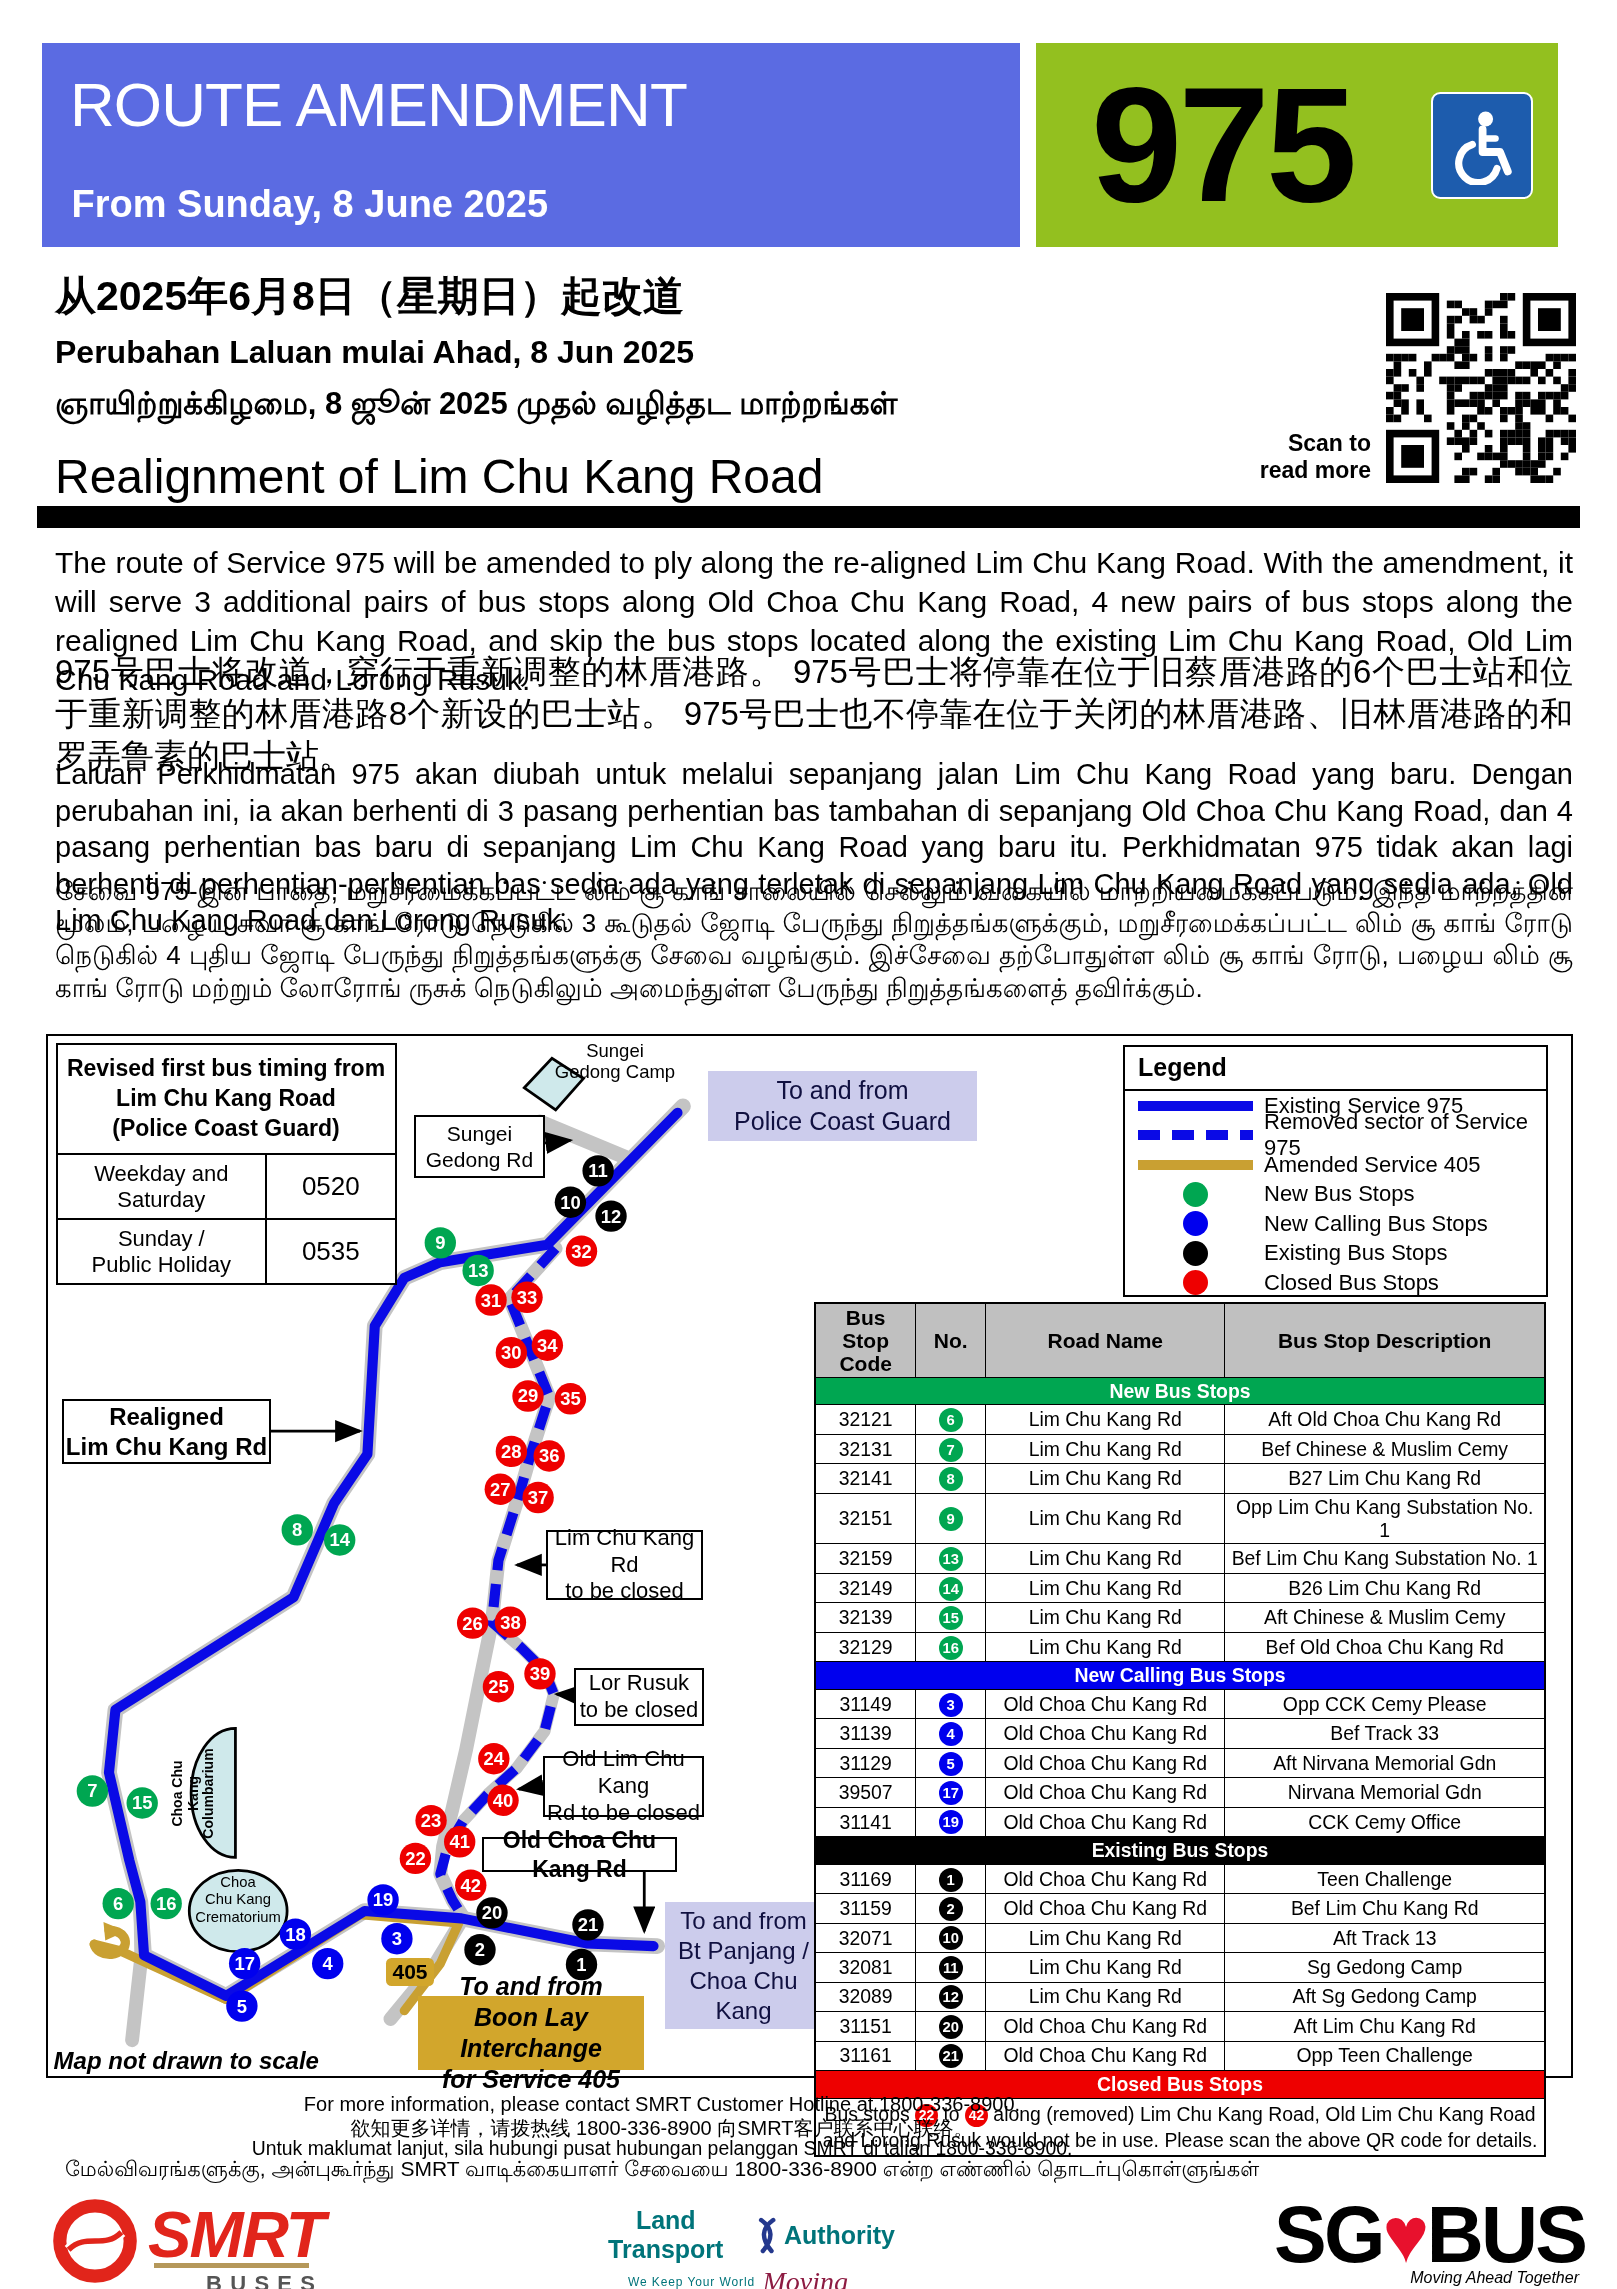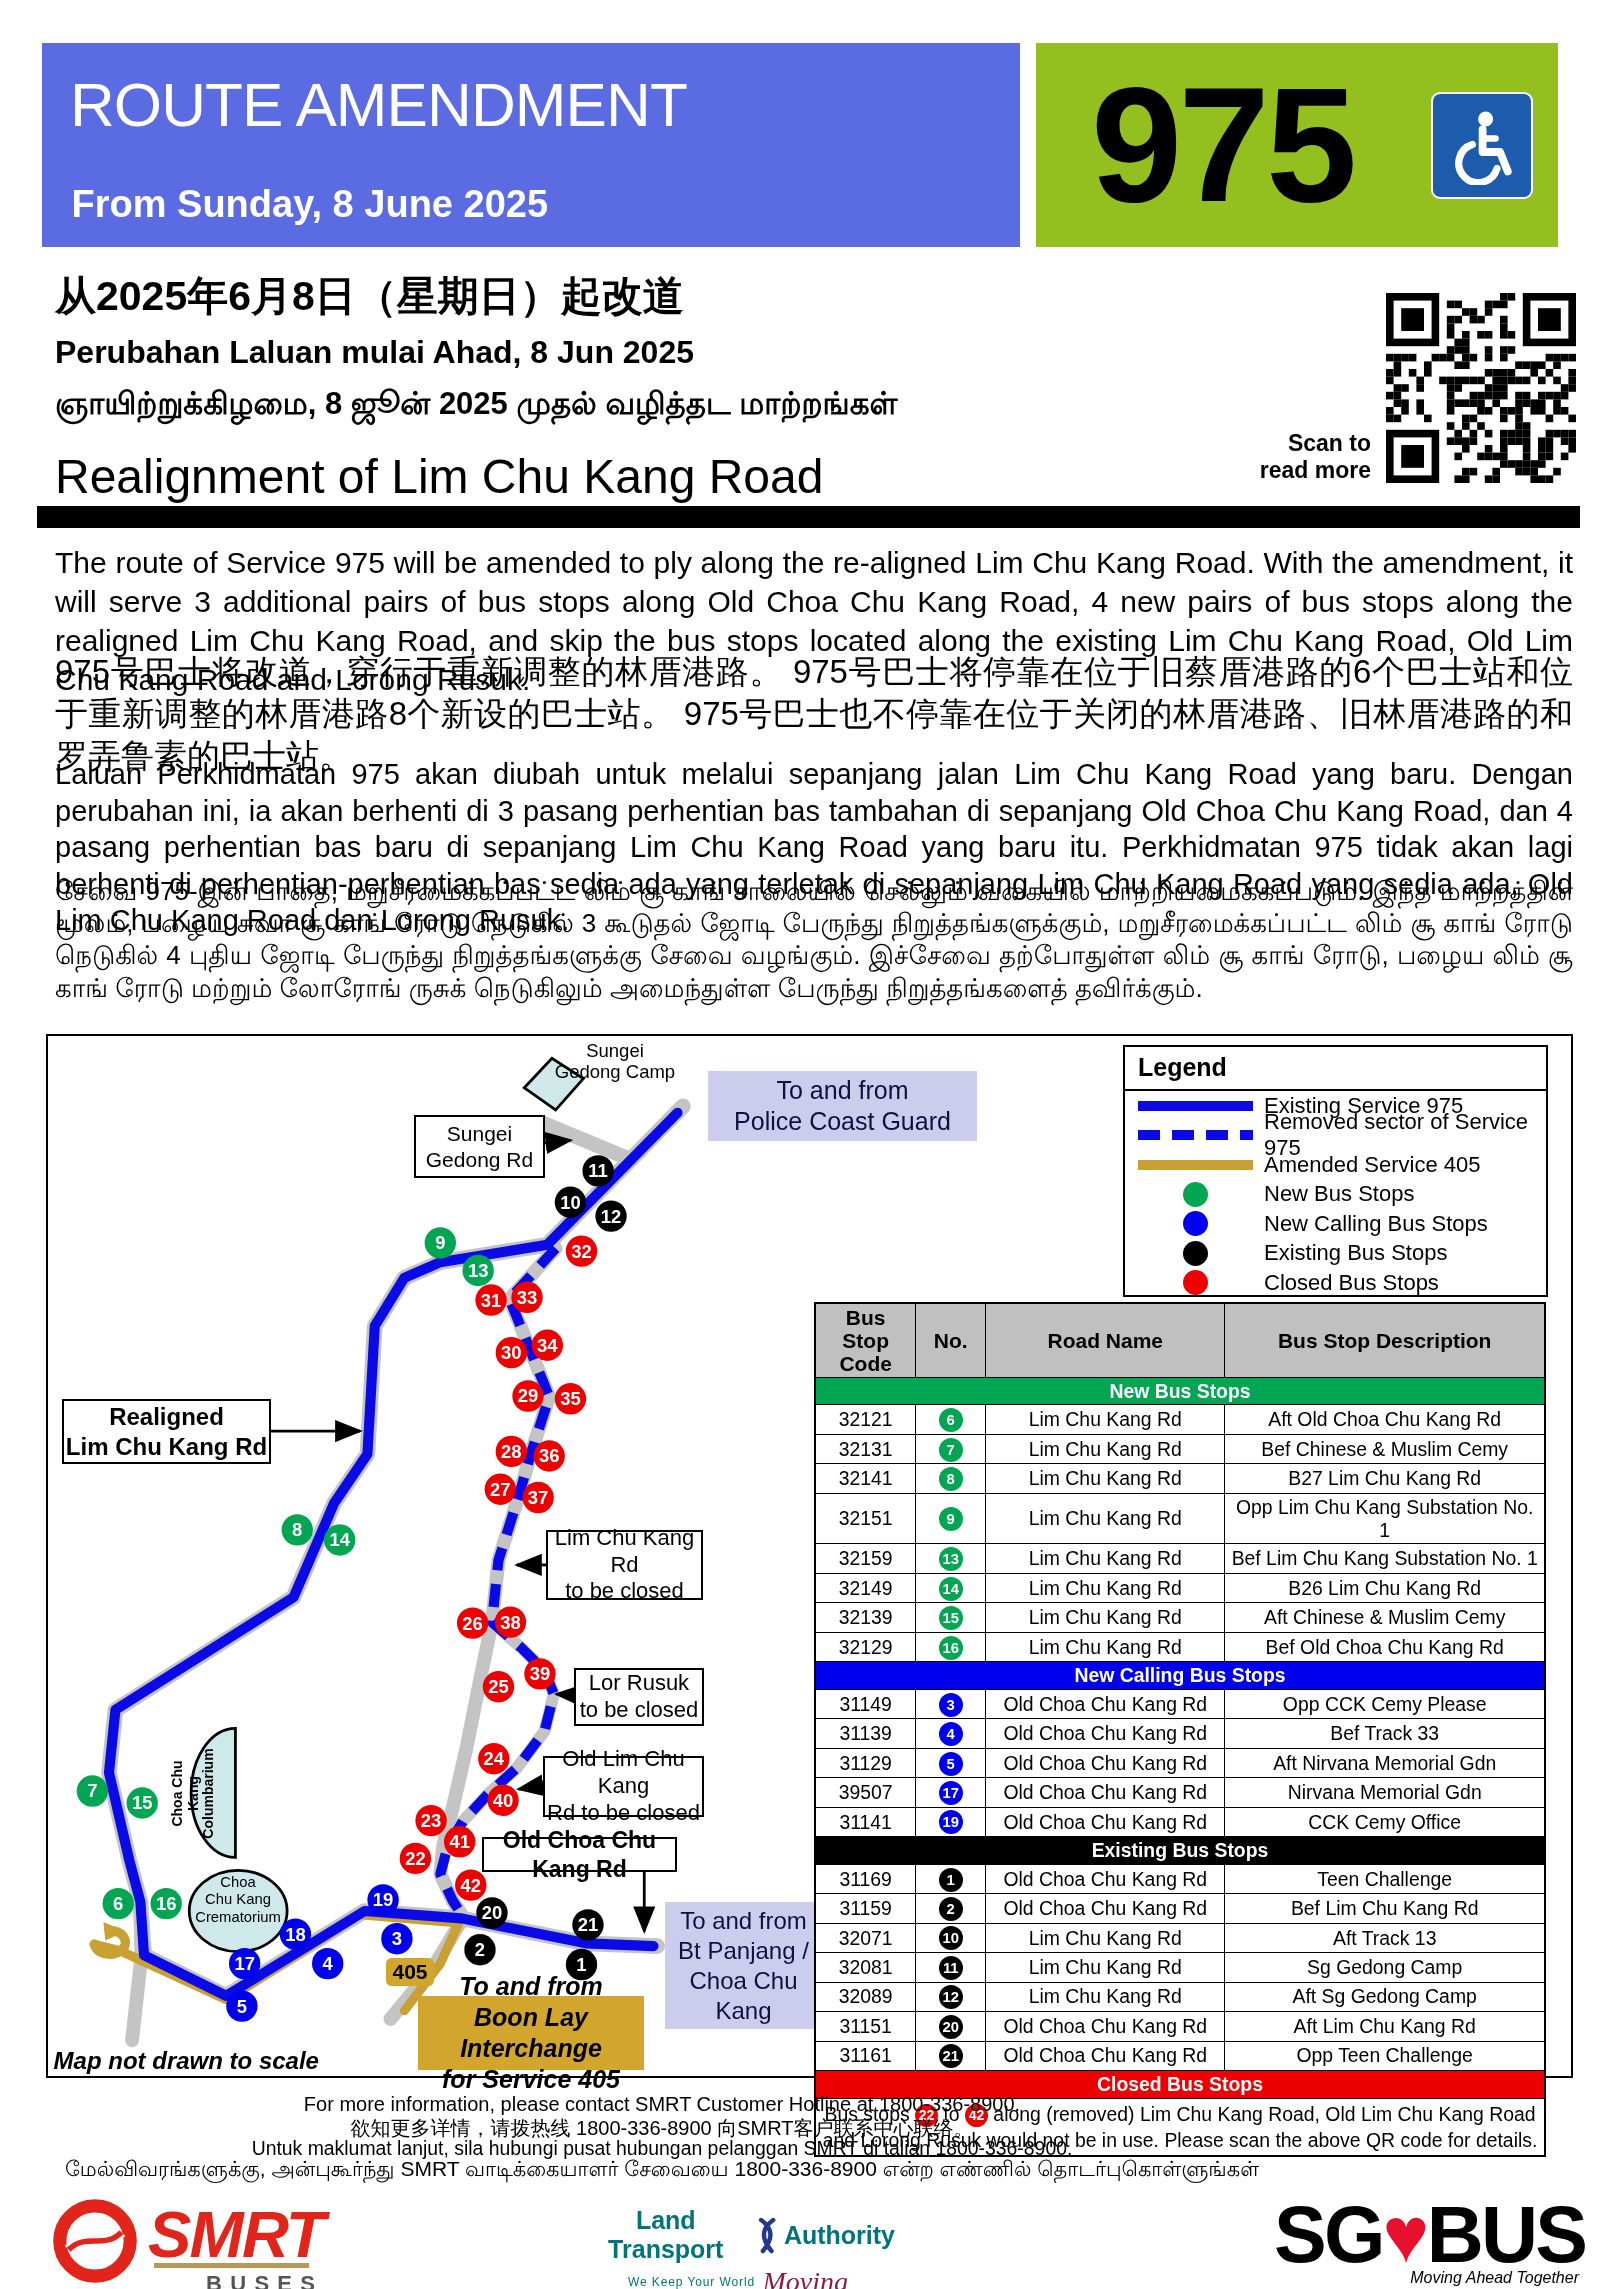--- a/index.html
+++ b/index.html
@@ -470,20 +470,39 @@
         <text x="545" y="700" text-anchor="middle" font-size="20" font-weight="bold" fill="#fff">39</text>
         <circle cx="505" cy="830" r="17" fill="#ee0000"></circle>
         <text x="505" y="837" text-anchor="middle" font-size="20" font-weight="bold" fill="#fff">40</text>
         <circle cx="458" cy="875" r="17" fill="#ee0000"></circle>
         <text x="458" y="882" text-anchor="middle" font-size="20" font-weight="bold" fill="#fff">41</text>
         <circle cx="470" cy="922" r="17" fill="#ee0000"></circle>
         <text x="470" y="929" text-anchor="middle" font-size="20" font-weight="bold" fill="#fff">42</text>
       </g>
   </svg>
 
+  <table class="abs" id="ttable">
+    <tbody>
+        <tr>
+          <td colspan="2" class="tt-title" style="white-space:pre-line">Revised first bus timing from
+Lim Chu Kang Road
+(Police Coast Guard)</td>
+        </tr>
+    <tr>
+      <td style="white-space:pre-line">Weekday and
+Saturday</td>
+      <td class="tt-val">0520</td>
+    </tr>
+    <tr>
+      <td style="white-space:pre-line">Sunday /
+Public Holiday</td>
+      <td class="tt-val">0535</td>
+    </tr>
+  </tbody>
+    </table>
 
   <div class="abs" id="legend">
     <h3>Legend</h3>
     <div id="legend-entries">
         <div class="lg-row">
           <div class="lg-sw">
             <div class="sw-line"></div>
           </div>
           <div class="lg-lab">Existing Service 975</div>
         </div>

